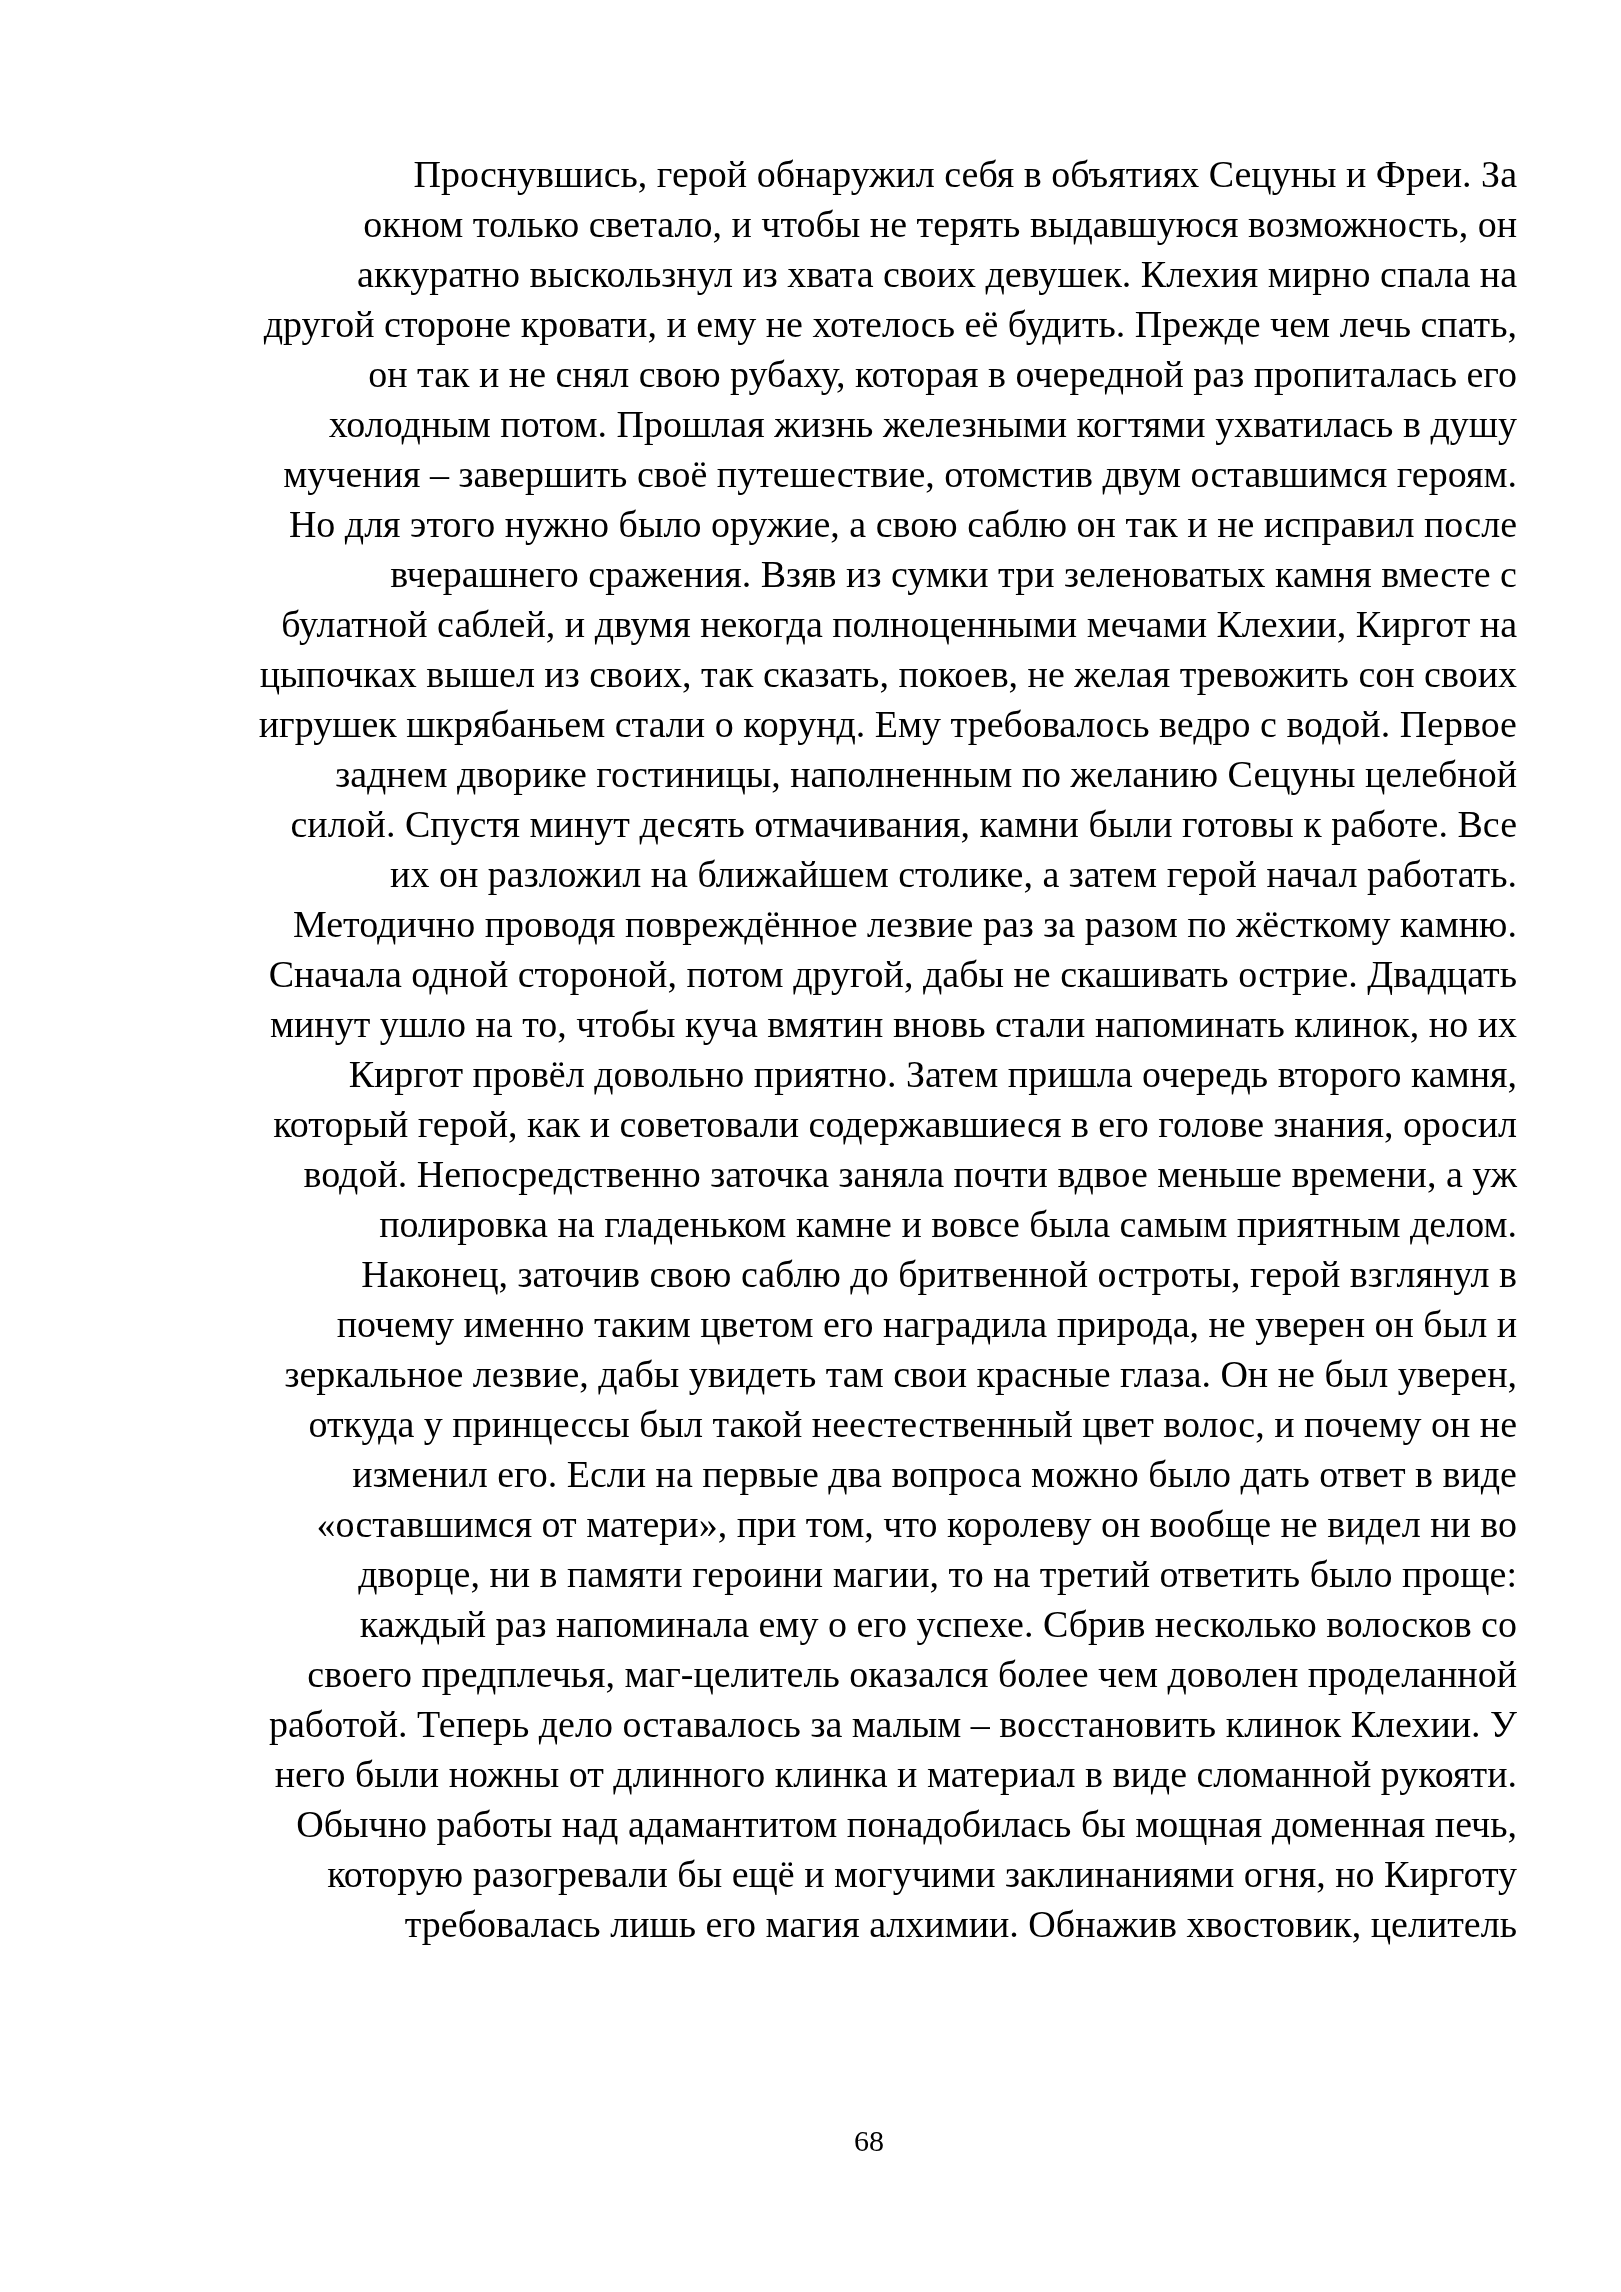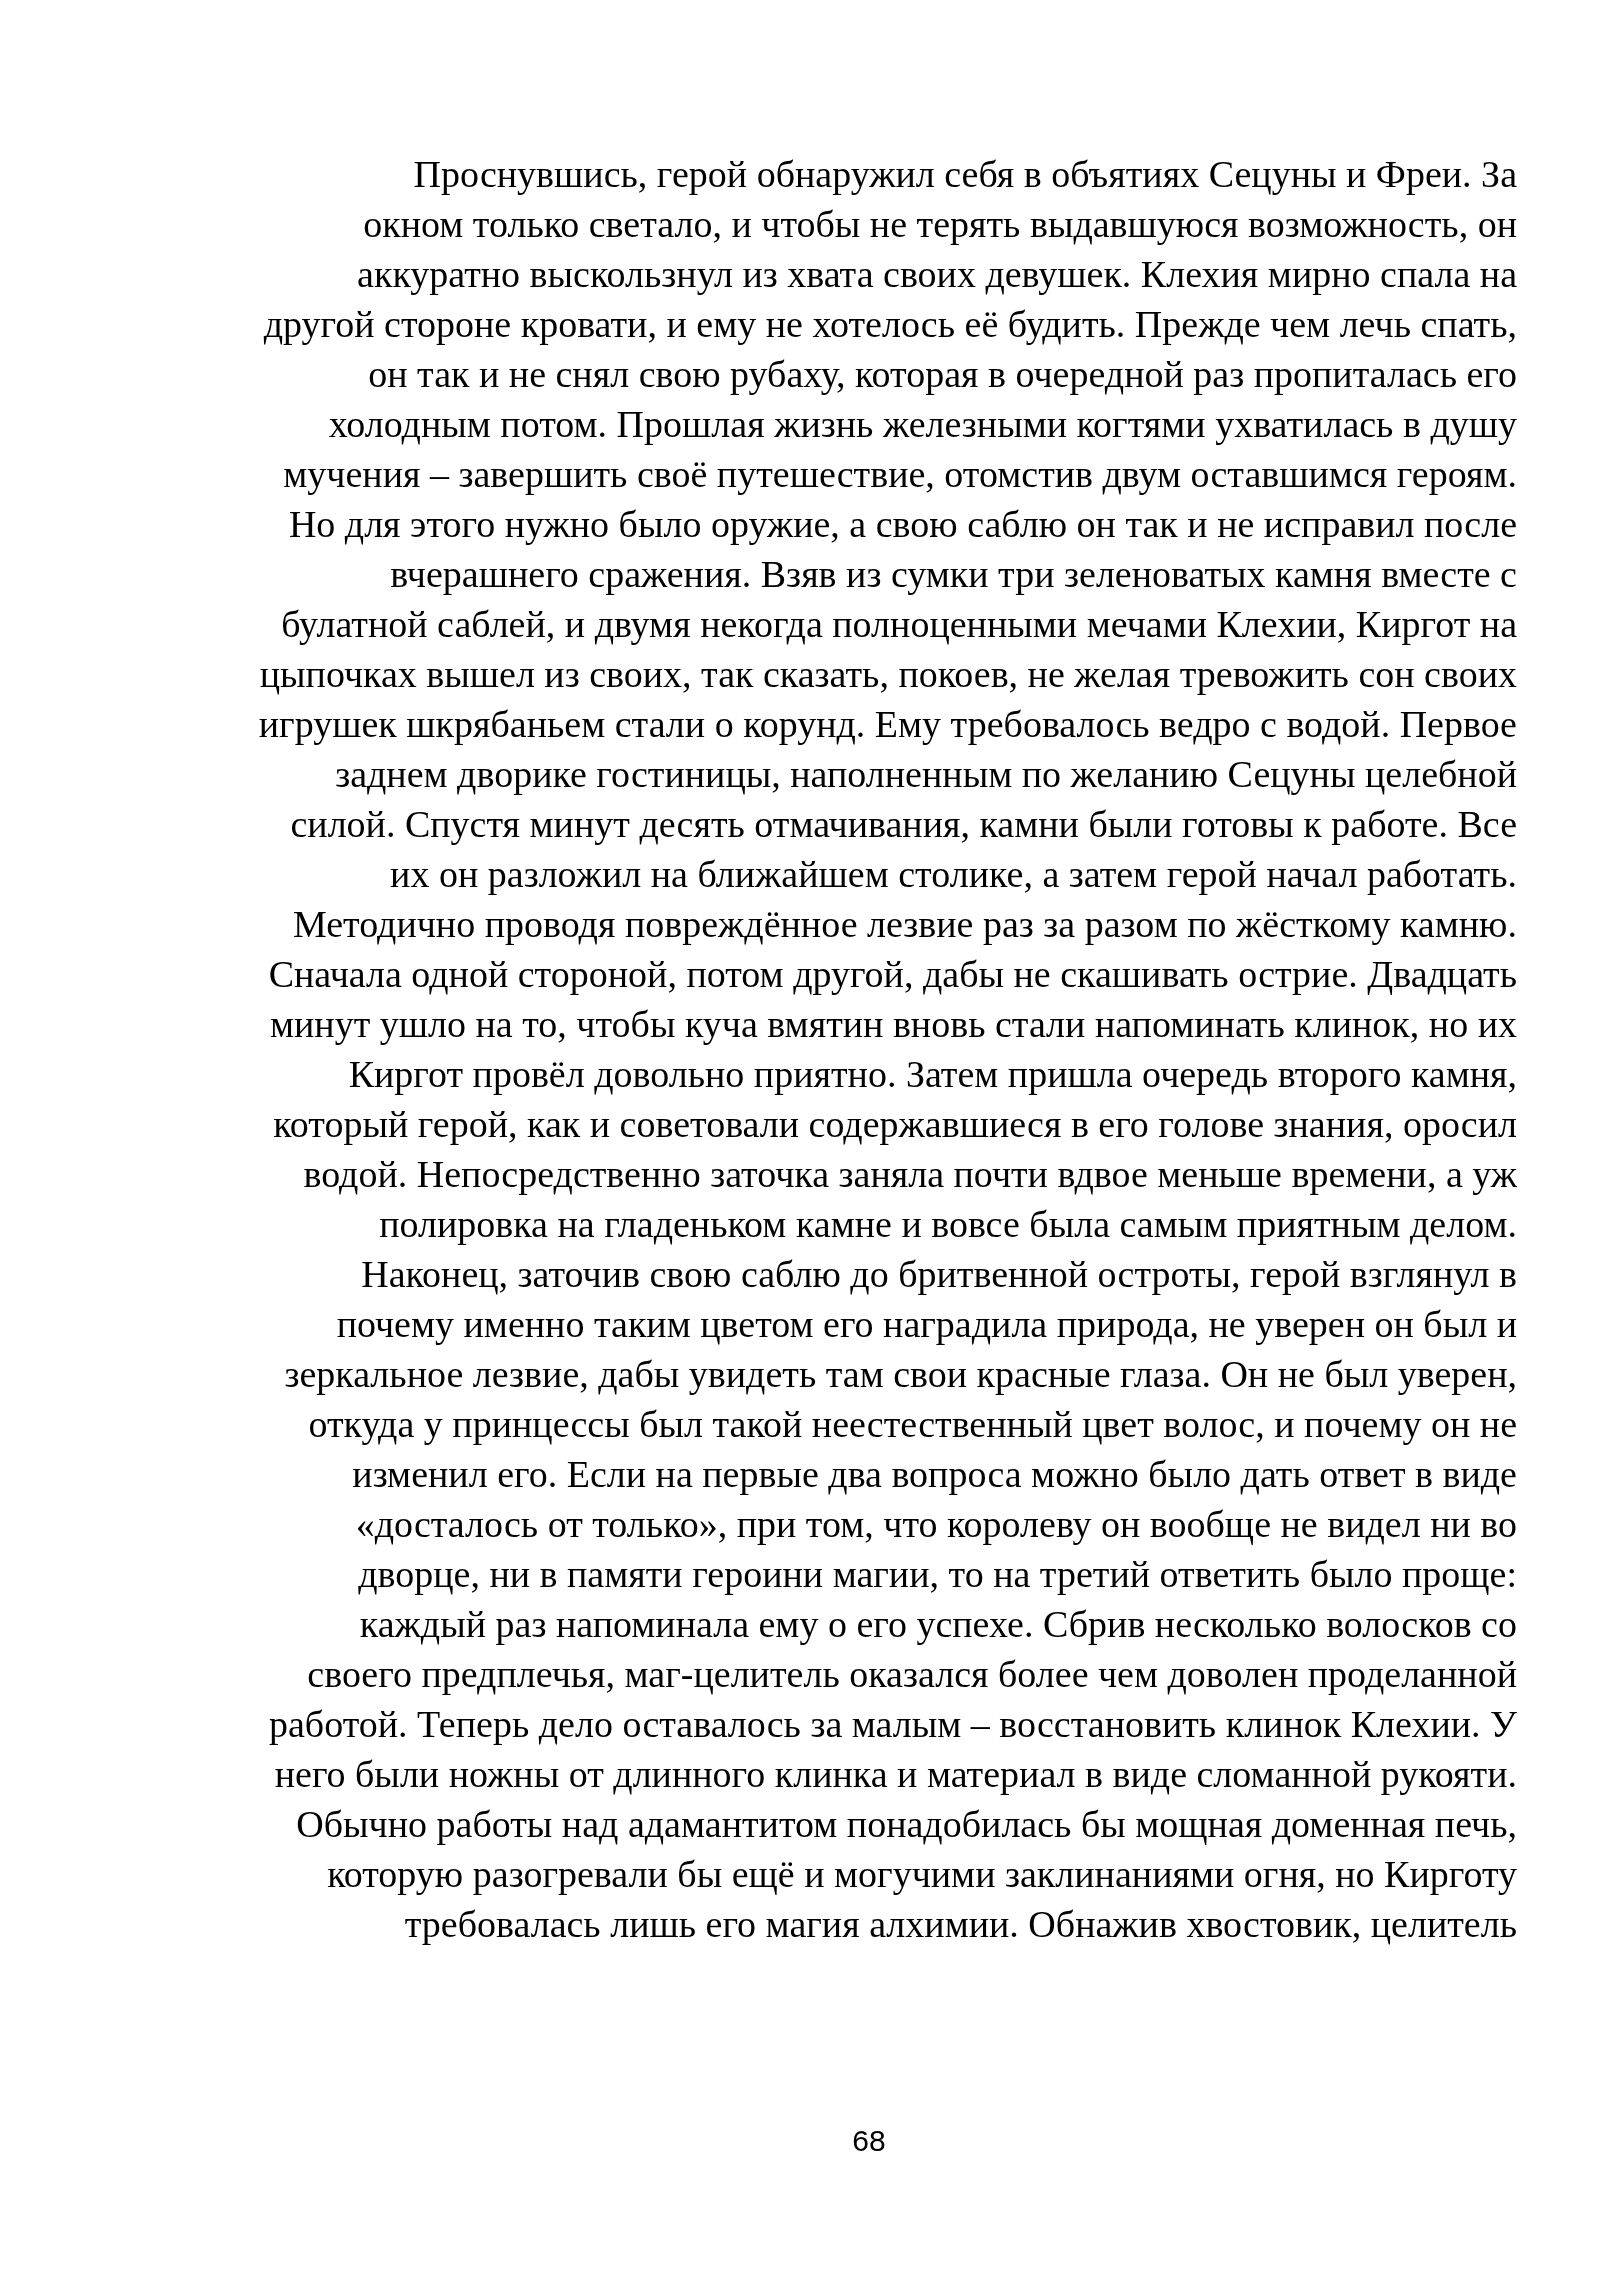--- a/index.html
+++ b/index.html
@@ -33,21 +33,21 @@
   }
   .footer {
     position: absolute;
     left: 233px;
     top: 2123px;
     width: 1272px;
     text-align: center;
   }
   .page-num {
     color: #000000;
-    font-family: Liberation Sans, sans-serif;
+    font-family: Liberation Serif, serif;
     font-size: 30px;
     line-height: 35px;
   }
 </style>
 </head>
 <body>
 
 <div class="page">
   <div class="body-text">
       <div class="line first">Проснувшись, герой обнаружил себя в объятиях Сецуны и Фреи. За</div>
@@ -70,21 +70,21 @@
       <div class="line">минут ушло на то, чтобы куча вмятин вновь стали напоминать клинок, но их</div>
       <div class="line">Киргот провёл довольно приятно. Затем пришла очередь второго камня,</div>
       <div class="line">который герой, как и советовали содержавшиеся в его голове знания, оросил</div>
       <div class="line">водой. Непосредственно заточка заняла почти вдвое меньше времени, а уж</div>
       <div class="line">полировка на гладеньком камне и вовсе была самым приятным делом.</div>
       <div class="line">Наконец, заточив свою саблю до бритвенной остроты, герой взглянул в</div>
       <div class="line">почему именно таким цветом его наградила природа, не уверен он был и</div>
       <div class="line">зеркальное лезвие, дабы увидеть там свои красные глаза. Он не был уверен,</div>
       <div class="line">откуда у принцессы был такой неестественный цвет волос, и почему он не</div>
       <div class="line">изменил его. Если на первые два вопроса можно было дать ответ в виде</div>
-      <div class="line">«досталось от только», при том, что королеву он вообще не видел ни во</div>
+      <div class="line">«оставшимся от матери», при том, что королеву он вообще не видел ни во</div>
       <div class="line">дворце, ни в памяти героини магии, то на третий ответить было проще:</div>
       <div class="line">каждый раз напоминала ему о его успехе. Сбрив несколько волосков со</div>
       <div class="line">своего предплечья, маг-целитель оказался более чем доволен проделанной</div>
       <div class="line">работой. Теперь дело оставалось за малым – восстановить клинок Клехии. У</div>
       <div class="line">него были ножны от длинного клинка и материал в виде сломанной рукояти.</div>
       <div class="line">Обычно работы над адамантитом понадобилась бы мощная доменная печь,</div>
       <div class="line">которую разогревали бы ещё и могучими заклинаниями огня, но Кирготу</div>
       <div class="line">требовалась лишь его магия алхимии. Обнажив хвостовик, целитель</div>
     </div>
   <div class="footer">

